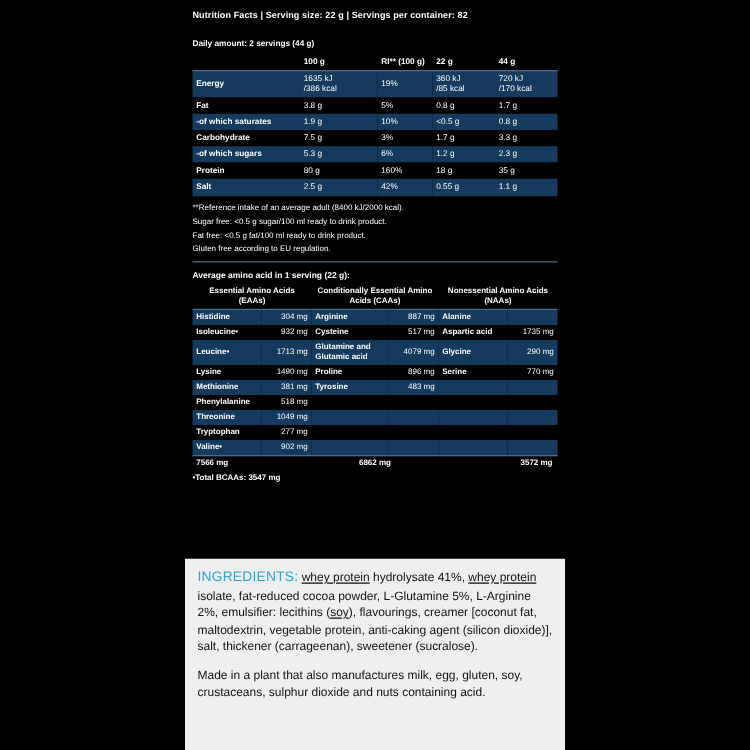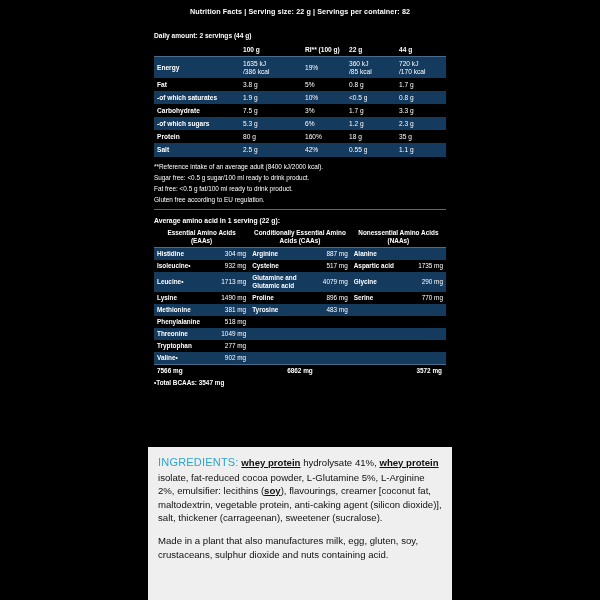--- a/index.html
+++ b/index.html
@@ -30,21 +30,20 @@
     background: #000000;
     padding: 6px 6px 0 6px;
     box-sizing: border-box;
   }
   .line-title {
     font-size: 7.2px;
     font-weight: bold;
     letter-spacing: 0.1px;
     margin: 1px 0 16px 0;
     line-height: 1.25;
-    text-align: center;
   }
   .line-sub {
     font-size: 6.6px;
     font-weight: bold;
     margin: 0 0 3px 0;
     line-height: 1.25;
   }
   table.nutri {
     width: 292px;
     border-collapse: collapse;
@@ -141,21 +140,21 @@
     font-size: 9.6px;
     line-height: 1.42;
     margin: 0 0 9px 0;
     text-align: left;
   }
   .ing-label {
     color: #2da3c9;
     font-size: 11px;
     letter-spacing: 0.2px;
   }
-  .u { text-decoration: underline; font-weight: bold; }
+  .u { text-decoration: underline; font-weight: normal; }
   .sep {
     height: 1px;
     background: #4a6d8c;
     margin: 4px 0 4px 0;
     width: 292px;
   }
 </style>
 </head>
 <body>
 

